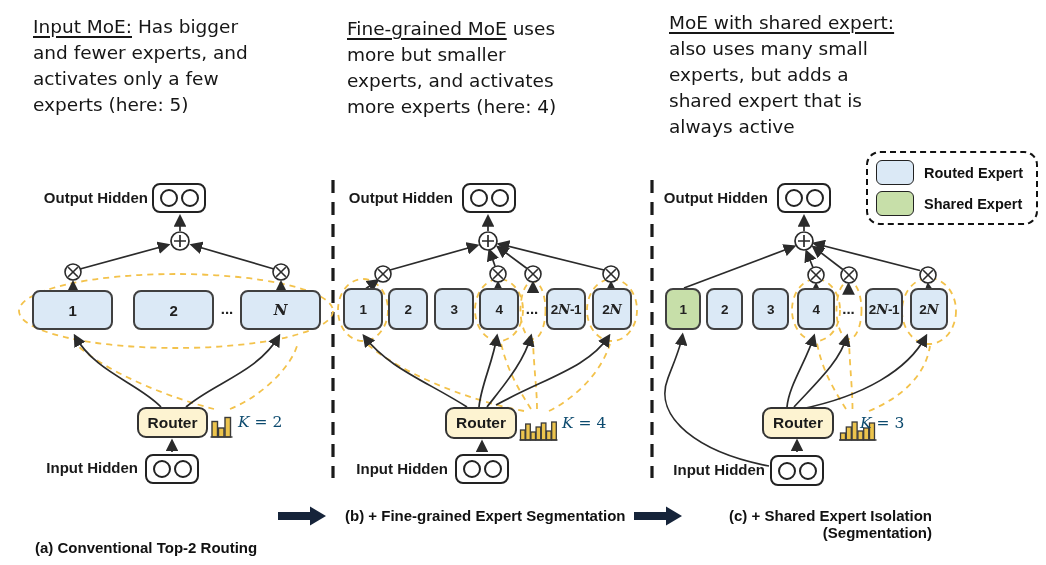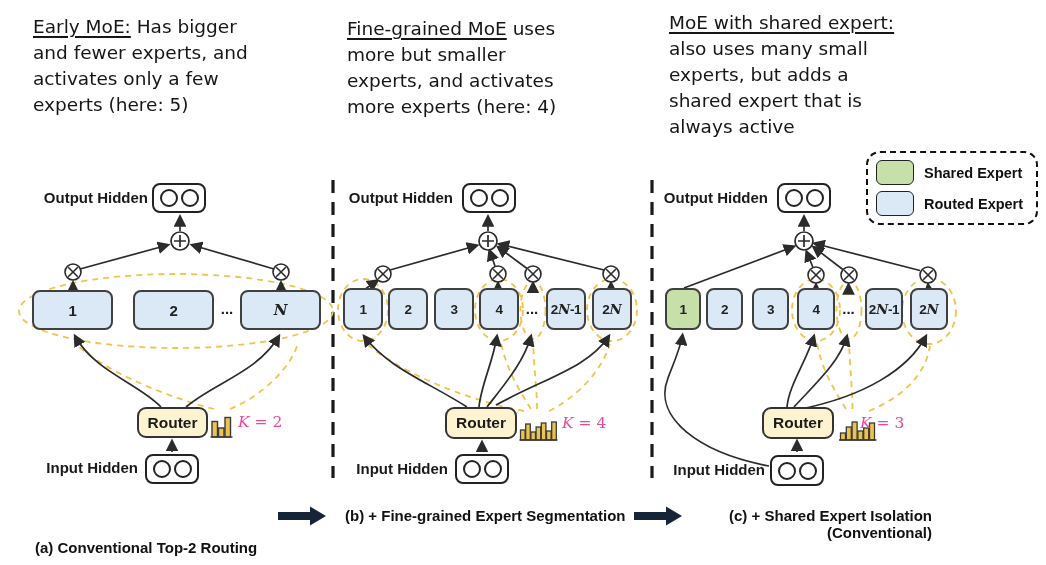--- a/index.html
+++ b/index.html
@@ -25,21 +25,21 @@
   .dot{width:18px;height:18px;border:2.2px solid #222;border-radius:50%;background:#fff;box-sizing:border-box;}
   .router{position:absolute;background:#fdf3d1;border:2px solid #333;border-radius:9px;display:flex;
           align-items:center;justify-content:center;font-weight:700;font-size:15.5px;color:#1a1a1a;box-sizing:border-box;}
   .ebox{position:absolute;background:#dbe9f6;border:2px solid #404040;border-radius:8px;display:flex;
         align-items:center;justify-content:center;font-weight:700;font-size:15px;color:#222;box-sizing:border-box;
         letter-spacing:-0.3px;}
   .ebox.small{font-size:13.5px;}
   .ebox.shared{background:#c7dfa9;}
   .edots{position:absolute;font-weight:700;font-size:15px;color:#222;text-align:center;}
   .m{font-style:italic;font-family:"DejaVu Serif",serif;}
-  .klabel{position:absolute;font-size:15.5px;color:#ec4899;font-family:"DejaVu Serif",serif;}
+  .klabel{position:absolute;font-size:15.5px;color:#0c4a6e;font-family:"DejaVu Serif",serif;}
   .klabel .kval{margin-left:5px;}
   .caption{position:absolute;font-weight:700;font-size:15px;color:#111;white-space:nowrap;}
   .caption.two{white-space:normal;text-align:right;}
 </style>
 </head>
 <body>
 
 <div class="canvas">
 
   <svg width="1046" height="565" viewBox="0 0 1046 565">
@@ -182,38 +182,38 @@
       <line x1="839" y1="440" x2="876.5" y2="440" fill="none"></line>
     </g>
 
     <g fill="#16243a">
       <path d="M 278 512 H 310 V 506.5 L 326 516 L 310 525.5 V 520 H 278 Z"></path>
       <path d="M 634 512 H 666 V 506.5 L 682 516 L 666 525.5 V 520 H 634 Z"></path>
     </g>
   </svg>
 
   <div class="ann" style="left:33px;top:14px;width:228px;">
-    <span class="lead">Early MoE:</span><span> Has bigger and fewer experts, and activates only a few experts (here: 5)</span>
+    <span class="lead">Input MoE:</span><span> Has bigger and fewer experts, and activates only a few experts (here: 5)</span>
   </div>
   <div class="ann" style="left:347px;top:16px;width:218px;">
     <span class="lead">Fine-grained MoE</span><span> uses more but smaller experts, and activates more experts (here: 4)</span>
   </div>
   <div class="ann" style="left:657px;top:10px;width:236px;margin-left:12px;">
     <span class="lead">MoE with shared expert:</span><span> also uses many small experts, but adds a shared expert that is always active</span>
   </div>
 
   <div class="legend">
+    <div class="lrow">
+      <span class="swatch sw-blue"></span>
+      <span class="llabel">Routed Expert</span>
+    </div>
     <div class="lrow">
       <span class="swatch sw-green"></span>
       <span class="llabel">Shared Expert</span>
     </div>
-    <div class="lrow">
-      <span class="swatch sw-blue"></span>
-      <span class="llabel">Routed Expert</span>
-    </div>
   </div>
 
   <div class="iolabel" style="left:30px;top:189px;width:118px;">Output Hidden</div>
   <div class="iobox" style="left:152px;top:183px;width:54px;height:30px;">
     <span class="dot"></span>
       <span class="dot"></span>
   </div>
   <div class="ebox" style="left:32px;top:290px;width:81px;height:40px;">
       <span>1</span>
       <span class="m"></span>
@@ -328,16 +328,16 @@
   <div class="klabel" style="left:860px;top:414px;">
     <span class="m">K</span><span class="kval">= 3</span>
   </div>
   <div class="iolabel" style="left:657px;top:461px;width:108px;">Input Hidden</div>
   <div class="iobox" style="left:770px;top:455px;width:54px;height:31px;">
     <span class="dot"></span>
       <span class="dot"></span>
   </div>
   <div class="caption two" style="left:692px;top:507px;width:240px;">
     <span>(c) + Shared Expert Isolation</span><br>
-    <span>(Conventional)</span>
+    <span>(Segmentation)</span>
   </div>
 
 </div>
 
 </body></html>

